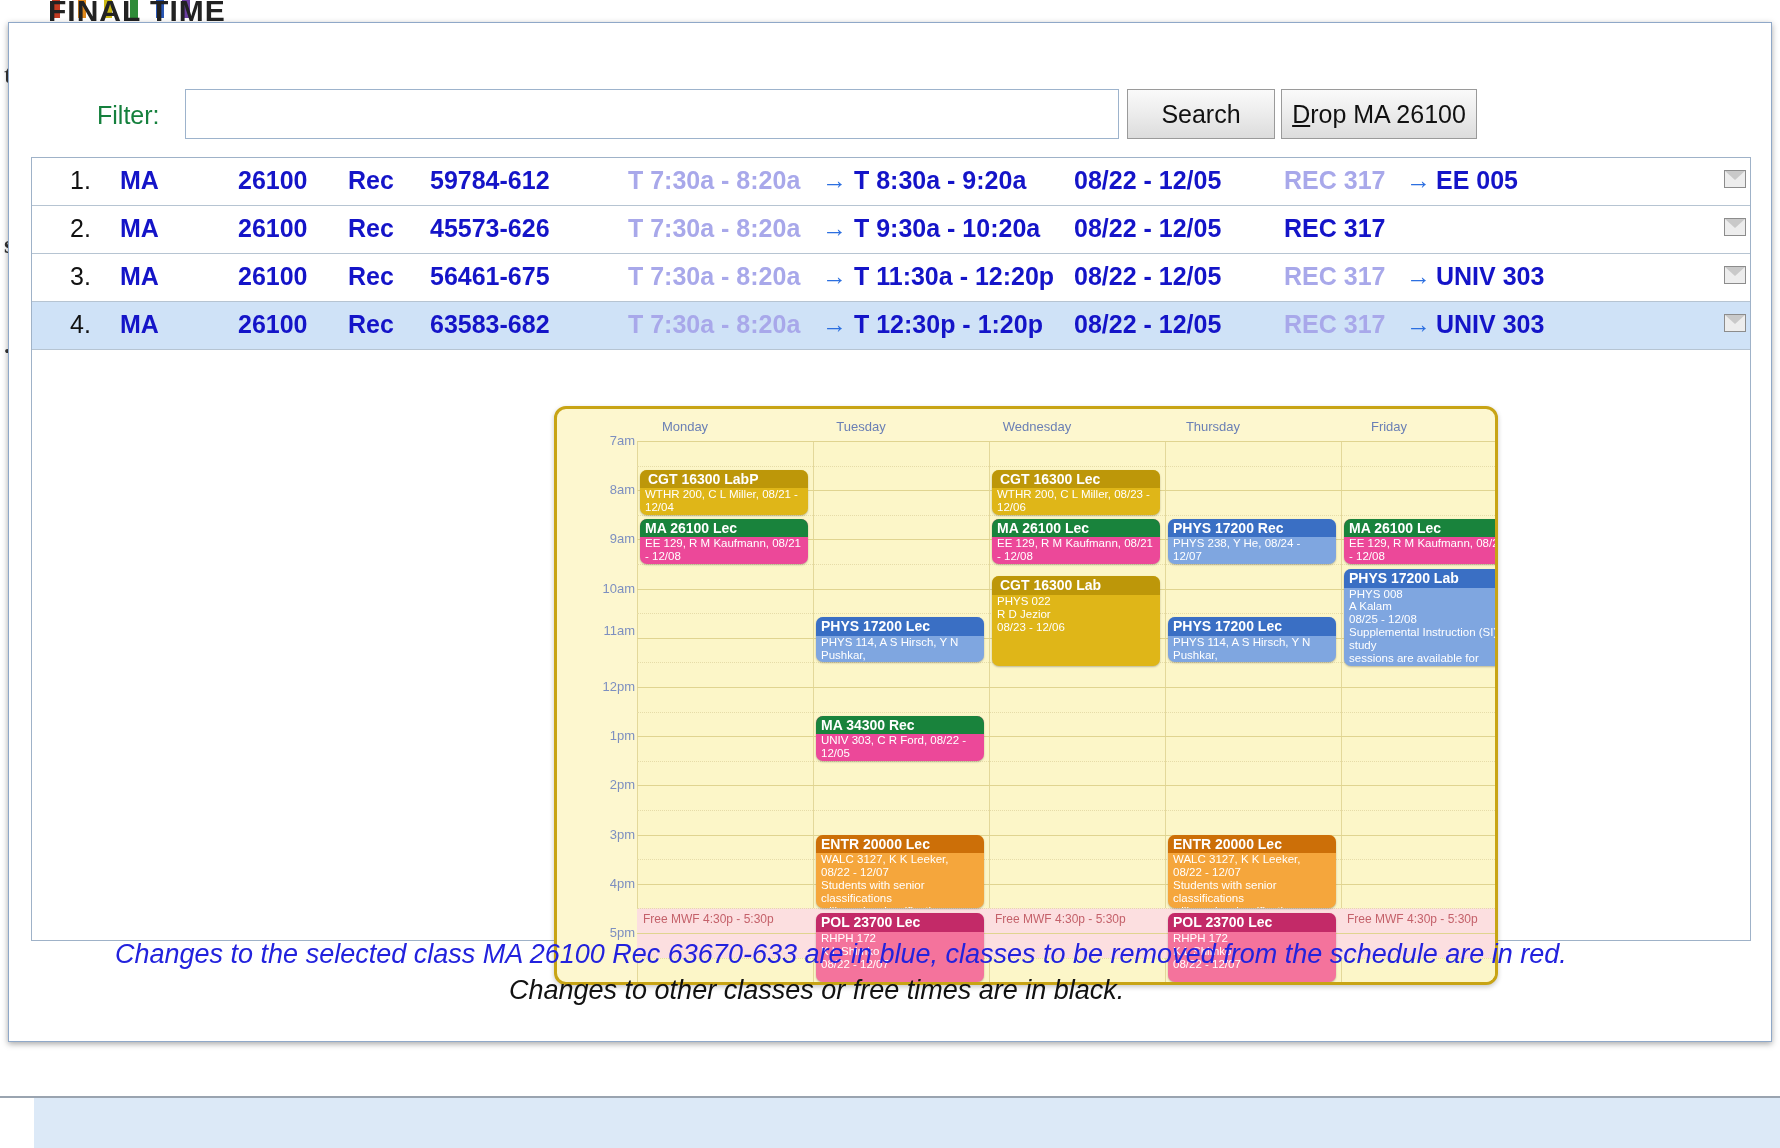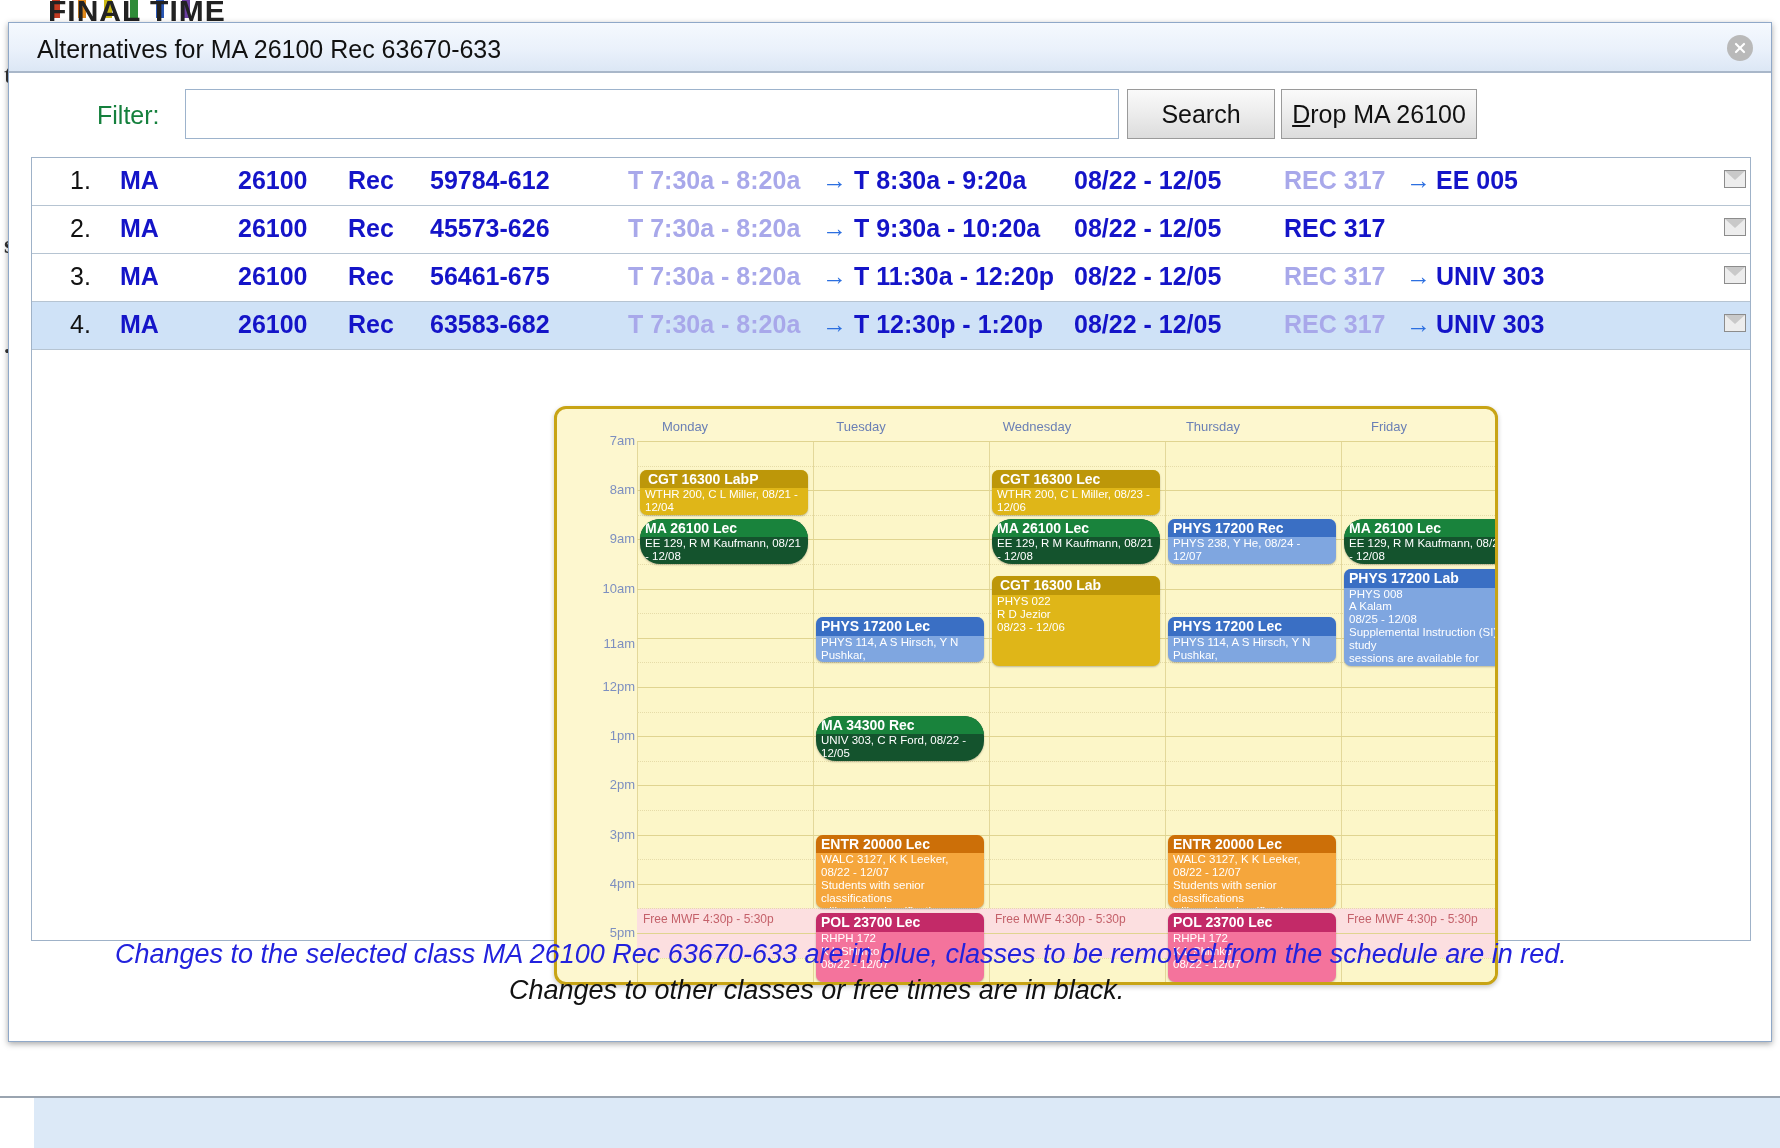--- a/index.html
+++ b/index.html
@@ -227,21 +227,21 @@
     white-space: nowrap;
   }
   .event .ev-body {
     display: block;
     font-size: 11.5px;
     padding: 0px 5px 3px 5px;
   }
   
   .ev-gold   { background: #dfb618; }
   .ev-gold   .ev-title { background: #bd9709; padding-left: 8px; }
-  .ev-green  { background: #14532d; border-radius: 20px; }
+  .ev-green  { background: #ec4899; }
   .ev-green  .ev-title { background: #19833c; }
   .ev-blue   { background: #7fa6e0; }
   .ev-blue   .ev-title { background: #3a6fc4; }
   .ev-orange { background: #f5a63c; }
   .ev-orange .ev-title { background: #cc6f08; }
   .ev-pink   { background: #f4739c; }
   .ev-pink   .ev-title { background: #c32a68; }
 
   
   .caption {
@@ -273,29 +273,20 @@
     <div class="bg-stripe" style="left: 156px; background: rgb(41, 87, 181);"></div>
     <div class="bg-stripe" style="left: 182px; background: rgb(107, 63, 160);"></div>
     <div id="bg-toptext">FINAL TIME</div>
     <div class="bg-left-glyph" style="top: 60px;">t</div>
     <div class="bg-left-glyph" style="top: 230px;">s</div>
     <div class="bg-left-glyph" style="top: 330px;">.</div>
   </div>
 
 <div id="dialog">
 
-  <div id="dialog-titlebar">
-    <div id="dialog-title">Alternatives for MA 26100 Rec 63670-633</div>
-    <div id="dialog-close">
-      <svg width="18" height="18" viewBox="0 0 18 18" aria-hidden="true">
-        <line x1="5" y1="5" x2="13" y2="13" stroke="#ffffff" stroke-width="2.2" stroke-linecap="round"></line>
-        <line x1="13" y1="5" x2="5" y2="13" stroke="#ffffff" stroke-width="2.2" stroke-linecap="round"></line>
-      </svg>
-    </div>
-  </div>
 
   <div id="filter-row">
     <div id="filter-label">Filter:</div>
     <input id="filter-input" type="text" autofocus="" placeholder="" style="">
     <button id="search-button" class="btn">Search</button>
     <button id="drop-button" class="btn">
       <span class="underline-first">Drop MA 26100</span>
     </button>
   </div>
 
@@ -396,21 +387,21 @@
         <div class="cal-hline" style="top: 393.6px;"></div>
         <div class="cal-hline half" style="top: 418.2px;"></div>
         <div class="cal-hline" style="top: 442.8px;"></div>
         <div class="cal-hline half" style="top: 467.4px;"></div>
         <div class="cal-hline" style="top: 492px;"></div>
         <div class="cal-hline half" style="top: 516.6px;"></div>
         <div class="cal-timelabel" style="top: -8px;">7am</div>
         <div class="cal-timelabel" style="top: 41.2px;">8am</div>
         <div class="cal-timelabel" style="top: 90.4px;">9am</div>
         <div class="cal-timelabel" style="top: 139.6px;">10am</div>
-        <div class="cal-timelabel" style="top: 195px;">11am</div>
+        <div class="cal-timelabel" style="top: 182px;">11am</div>
         <div class="cal-timelabel" style="top: 238px;">12pm</div>
         <div class="cal-timelabel" style="top: 287.2px;">1pm</div>
         <div class="cal-timelabel" style="top: 336.4px;">2pm</div>
         <div class="cal-timelabel" style="top: 385.6px;">3pm</div>
         <div class="cal-timelabel" style="top: 434.8px;">4pm</div>
         <div class="cal-timelabel" style="top: 484px;">5pm</div>
         <div class="freetime-label" style="left: 46px; top: 471.4px;">Free MWF 4:30p - 5:30p</div>
         <div class="freetime-label" style="left: 398px; top: 471.4px;">Free MWF 4:30p - 5:30p</div>
         <div class="freetime-label" style="left: 750px; top: 471.4px;">Free MWF 4:30p - 5:30p</div>
         <div class="event ev-gold" style="left: 43px; width: 168px; top: 28.536px; height: 45.264px;">

